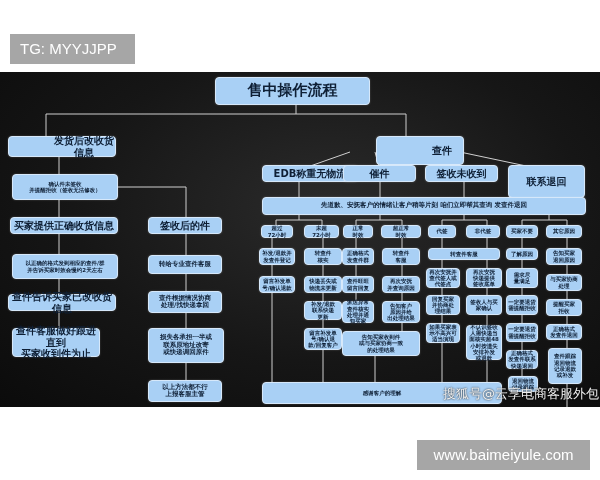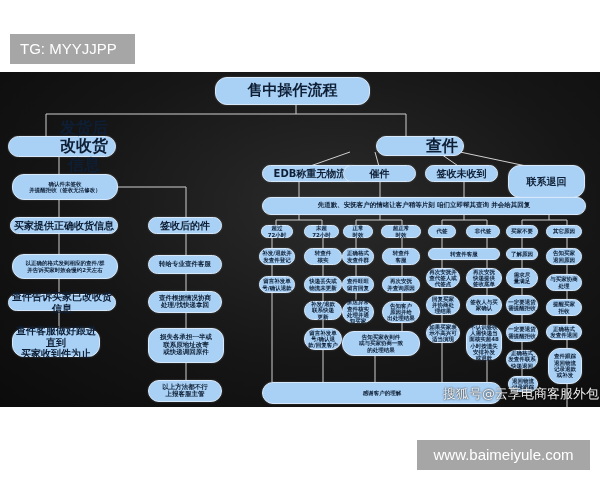--- a/index.html
+++ b/index.html
@@ -2,23 +2,23 @@
 <html><head>
 <meta charset="utf-8">
 <style>
   * { box-sizing: border-box; margin: 0; padding: 0; }
   body { width: 600px; height: 480px; background: #ffffff; position: relative; overflow: hidden; font-family: "DejaVu Sans", sans-serif; }
   .tag { position: absolute; background: #a6a6a6; color: #ffffff; font-family: "Liberation Sans", sans-serif; }
   #tag-top { left: 10px; top: 10px; width: 125px; height: 30px; font-size: 15px; line-height: 30px; padding-left: 10px; margin-top: 24px; }
   #tag-bottom { left: 417px; top: 440px; width: 173px; height: 30px; font-size: 15px; line-height: 30px; text-align: center; }
   #canvas { position: absolute; left: 0; top: 72px; width: 600px; height: 335px; background: radial-gradient(ellipse at 55% 40%, #2b2b2b 0%, #161616 55%, #0b0b0b 100%); overflow: hidden; }
   #lines { position: absolute; left: 0; top: 0; }
-  .box { position: absolute; background: #a9d0f5; border: 1px solid #d6e8fa; border-radius: 12px; color: #0e1f35; text-align: center; display: flex; align-items: center; justify-content: center; font-weight: bold; line-height: 1.15; box-shadow: 0 0 2px rgba(255,255,255,0.25); white-space: pre-line; }
+  .box { position: absolute; background: #a9d0f5; border: 1px solid #d6e8fa; border-radius: 4px; color: #0e1f35; text-align: center; display: flex; align-items: center; justify-content: center; font-weight: bold; line-height: 1.15; box-shadow: 0 0 2px rgba(255,255,255,0.25); white-space: pre-line; }
   .b-title { font-size: 15px; }
-  .b-l { font-size: 16px; padding-left: 44px; }
+  .b-l { font-size: 10px; padding-left: 44px; }
   .b-m { font-size: 10px; }
   .b-s { font-size: 6.5px; }
   .b-xs { font-size: 5.5px; }
   #watermark { position: absolute; left: 443px; top: 313px; color: #f0f0f0; font-size: 13px; text-shadow: 0 0 2px #000; white-space: nowrap; }
 </style>
 </head>
 <body>
 
 <div class="tag" id="tag-top">TG: MYYJJPP</div>
 
@@ -125,26 +125,26 @@
   <div class="box b-m" style="left:148px;top:145px;width:74px;height:17px;">签收后的件</div>
   <div class="box b-s" style="left:148px;top:183px;width:74px;height:19px;">转给专业查件客服</div>
   <div class="box b-s" style="left:148px;top:219px;width:74px;height:22px;">查件根据情况协商
 处理/找快递拿回</div>
   <div class="box b-s" style="left:148px;top:256px;width:76px;height:35px;">损失各承担一半或
 联系原地址改寄
 或快递调回原件</div>
   <div class="box b-s" style="left:148px;top:308px;width:74px;height:22px;">以上方法都不行
 上报客服主管</div>
 
-  <div class="box b-l" style="left:376px;top:64px;width:88px;height:20px;">查件</div>
+  <div class="box b-l" style="left:376px;top:64px;width:88px;height:29px;">查件</div>
   <div class="box b-m" style="left:262px;top:93px;width:96px;height:17px;">EDB称重无物流</div>
   <div class="box b-m" style="left:343px;top:93px;width:73px;height:17px;">催件</div>
   <div class="box b-m" style="left:425px;top:93px;width:73px;height:17px;">签收未收到</div>
   <div class="box b-m" style="left:508px;top:93px;width:77px;height:33px;">联系退回</div>
-  <div class="box b-s" style="left:262px;top:125px;width:324px;height:18px;">先道歉、安抚客户的情绪让客户稍等片刻 咱们立即帮其查询 并会给其回复</div>
+  <div class="box b-s" style="left:262px;top:125px;width:324px;height:18px;">先道歉、安抚客户的情绪让客户稍等片刻 咱们立即帮其查询 发查件退回</div>
 
   <div class="box b-xs" style="left:261px;top:153px;width:32px;height:13px;">超过
 72小时</div>
   <div class="box b-xs" style="left:259px;top:176px;width:36px;height:17px;">补发/退款并
 发查件登记</div>
   <div class="box b-xs" style="left:259px;top:204px;width:36px;height:17px;">留言补发单
 号/确认退款</div>
 
   <div class="box b-xs" style="left:304px;top:153px;width:35px;height:13px;">未超
 72小时</div>

